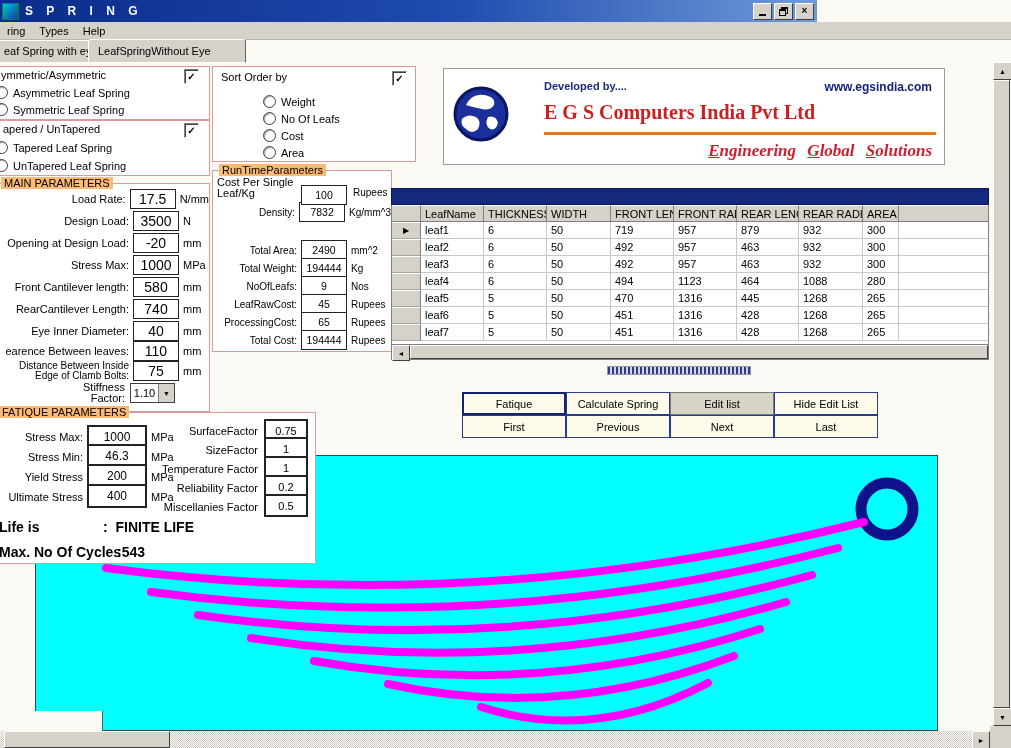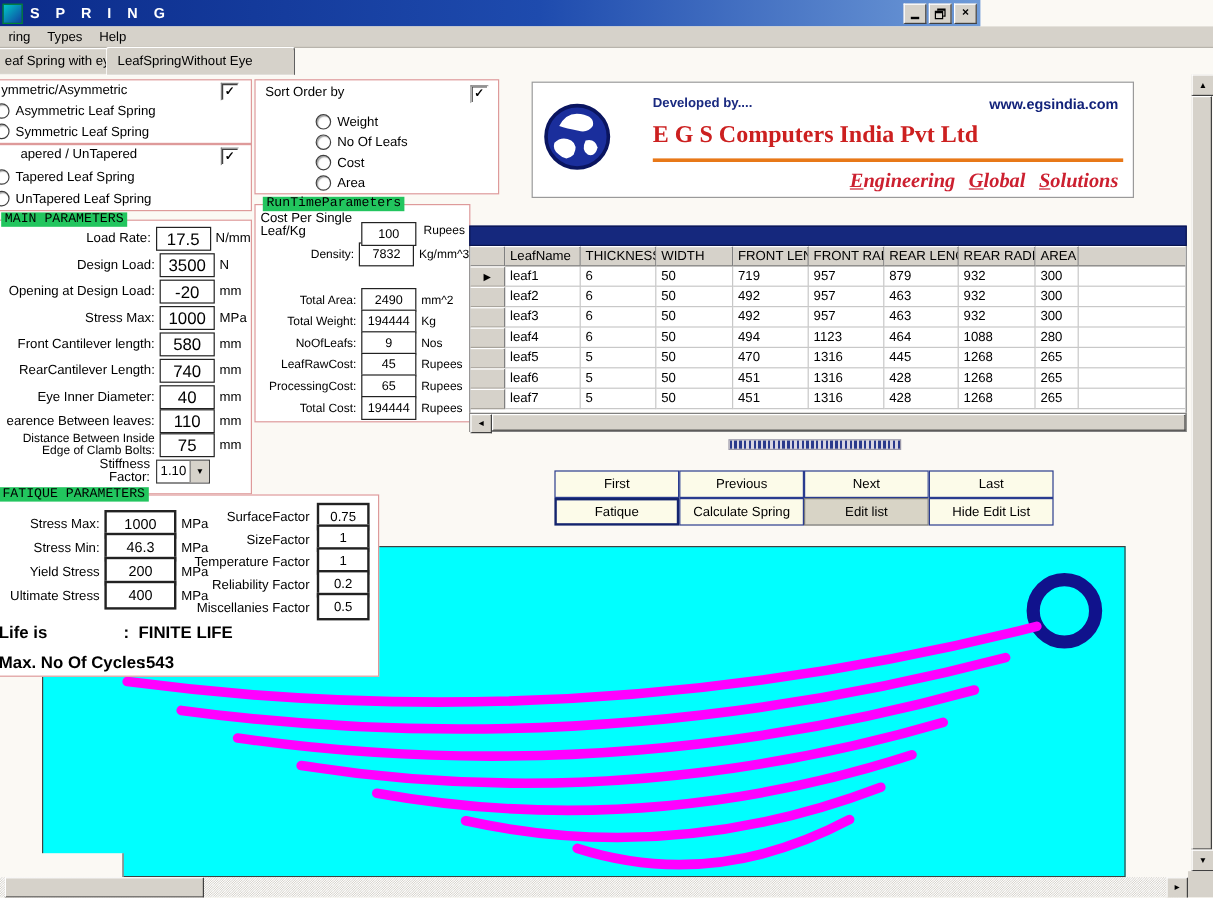--- a/index.html
+++ b/index.html
@@ -19,21 +19,21 @@
   .restore-glyph::after{content:"";position:absolute;left:0;bottom:0;width:5px;height:4px;border:1px solid #000;border-top-width:2px;background:#D6D2CA;}
   .menubar{left:0;top:22px;width:1011px;height:18px;background:#D6D2CA;display:flex;align-items:center;border-bottom:1px solid #B8B4AC;}
   .menu-item{padding:0 7px;height:100%;display:flex;align-items:center;}
   .tabstrip{left:0;top:40px;width:1011px;height:21px;}
   .tab{position:absolute;top:0;height:20px;background:#D6D2CA;border:1px solid;border-color:#FFFFFF #606060 #D6D2CA #FFFFFF;
     border-radius:3px 3px 0 0;display:flex;align-items:center;padding:0 9px;overflow:hidden;white-space:nowrap;}
   .tab.t1{left:-6px;width:92px;}
   .tab.t2{left:88px;width:138px;top:-1px;height:22px;border-bottom:1px solid #fff;z-index:2;}
   
   .frame{background:#FFFFFF;border:1px solid #DE9A9A;}
-  .fcaption{position:absolute;left:8px;top:-7px;background:#22c55e;padding:0 3px;white-space:nowrap;font-family:Liberation Mono, monospace;}
+  .fcaption{position:absolute;left:8px;top:-7px;background:#fdba74;padding:0 3px;white-space:nowrap;}
   .cb{position:absolute;width:13px;height:13px;background:#fff;border:1px solid;border-color:#808080 #FFFFFF #FFFFFF #808080;
     box-shadow:inset 1px 1px 0 #404040;display:flex;align-items:center;justify-content:center;font-size:10px;font-weight:bold;line-height:1;}
   .radio-row{display:flex;align-items:center;height:17px;}
   .radio{width:11px;height:11px;border:1px solid #404040;border-radius:50%;background:#fff;box-shadow:inset 1px 1px 1px #A0A0A0;flex:0 0 auto;}
   .rlab{margin-left:5px;white-space:nowrap;}
   .vbox{background:#fff;border:1px solid #222;text-align:center;font-size:14px;display:flex;align-items:center;justify-content:center;}
   
   .mrow{display:flex;align-items:center;height:18px;margin-bottom:4px;}
   .mrow.tight{margin-bottom:2px;}
   .mlab{width:136px;text-align:right;padding-right:4px;white-space:nowrap;}
@@ -156,21 +156,21 @@
     <span class="radio"></span>
     <span class="rlab">Asymmetric Leaf Spring</span>
   </div>
   <div class="radio-row" style="position:absolute;left:2px;top:34px;">
     <span class="radio"></span>
     <span class="rlab">Symmetric Leaf Spring</span>
   </div>
 </div>
 
 <div class="abs frame" style="left:-8px;top:120px;width:218px;height:56px;">
-  <div style="position:absolute;left:24px;top:2px;">apered / UnTapered</div>
+  <div style="position:absolute;left:10px;top:2px;">apered / UnTapered</div>
   <div class="cb" style="right:10px;top:2px;">
       <span>✓</span>
     </div>
   <div class="radio-row" style="position:absolute;left:2px;top:18px;">
     <span class="radio"></span>
     <span class="rlab">Tapered Leaf Spring</span>
   </div>
   <div class="radio-row" style="position:absolute;left:2px;top:36px;">
     <span class="radio"></span>
     <span class="rlab">UnTapered Leaf Spring</span>
@@ -422,30 +422,30 @@
 </div>
 <div class="abs gscroll">
   <div class="sbtn">◄</div>
   <div class="gthumb"></div>
 </div>
 
 <div class="abs segbar"></div>
 
 <div class="abs navgrid">
   <div class="nrow">
+    <div class="nbtn focus">Fatique</div>
+    <div class="nbtn">Calculate Spring</div>
+    <div class="nbtn pressed">Edit list</div>
+    <div class="nbtn">Hide Edit List</div>
+  </div>
+  <div class="nrow">
     <div class="nbtn">First</div>
     <div class="nbtn">Previous</div>
     <div class="nbtn">Next</div>
     <div class="nbtn">Last</div>
-  </div>
-  <div class="nrow">
-    <div class="nbtn focus">Fatique</div>
-    <div class="nbtn">Calculate Spring</div>
-    <div class="nbtn pressed">Edit list</div>
-    <div class="nbtn">Hide Edit List</div>
   </div>
 </div>
 
 <div class="abs canvasbox">
   <svg width="903" height="276" viewBox="0 0 903 276">
     <circle cx="851" cy="53" r="26" fill="none" stroke="#10128C" stroke-width="11"></circle>
     <path d="M 70 112 Q 449 162 828 66" fill="none" stroke="#FF00FF" stroke-width="8" stroke-linecap="round"></path>
     <path d="M 115 136 Q 458 182 802 92" fill="none" stroke="#FF00FF" stroke-width="8" stroke-linecap="round"></path>
     <path d="M 162 159 Q 469 203 776 119" fill="none" stroke="#FF00FF" stroke-width="8" stroke-linecap="round"></path>
     <path d="M 215 182 Q 482 224 750 146" fill="none" stroke="#FF00FF" stroke-width="8" stroke-linecap="round"></path>

